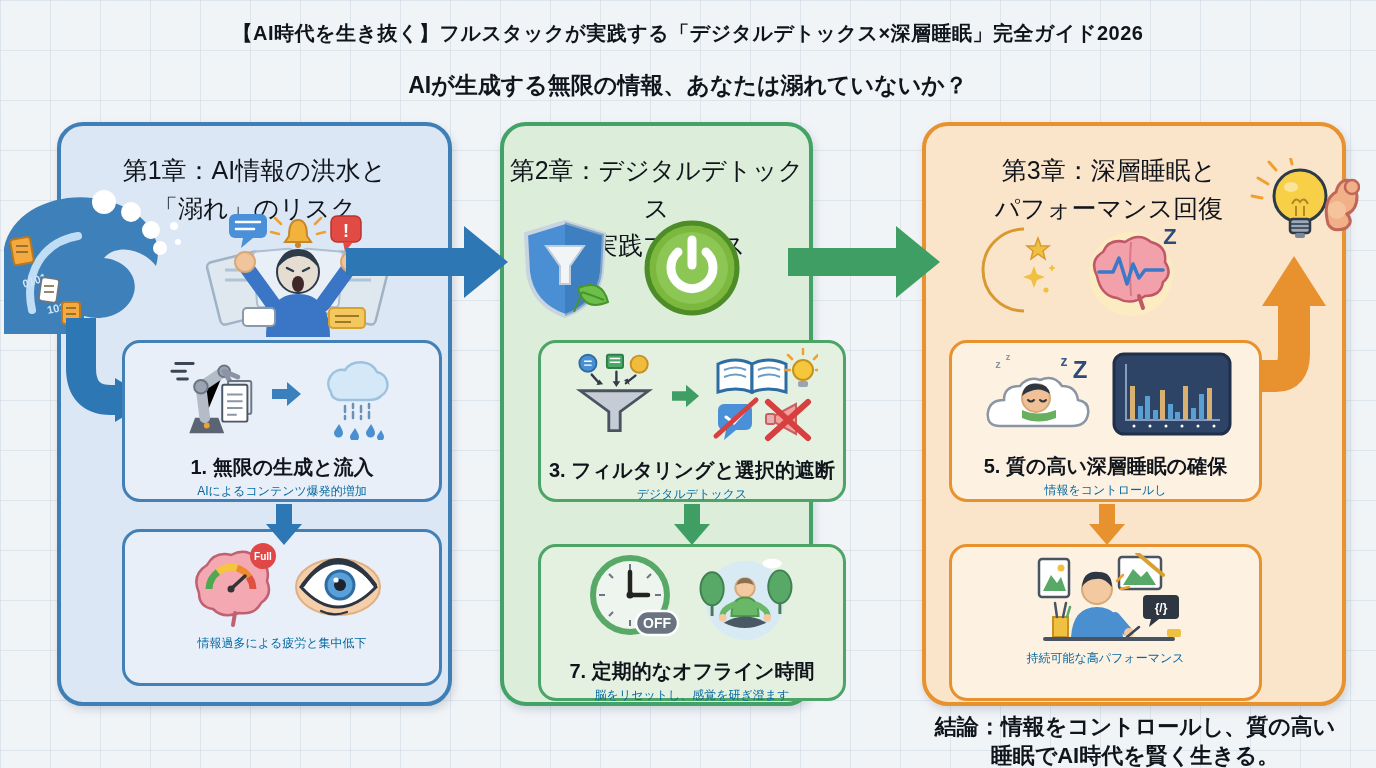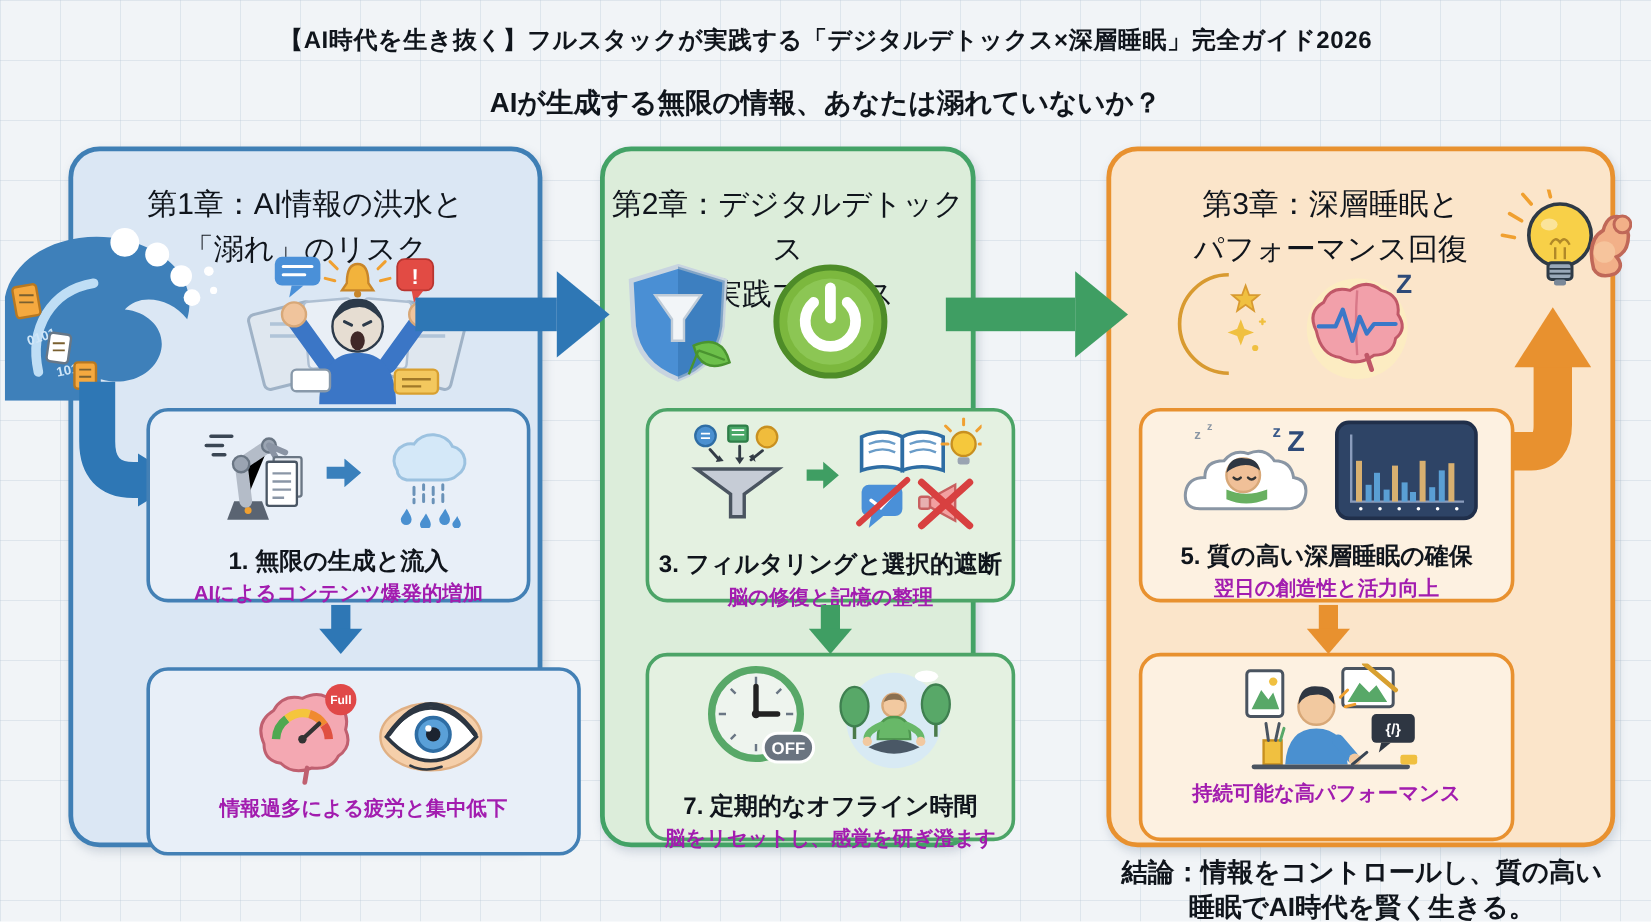--- a/index.html
+++ b/index.html
@@ -24,21 +24,21 @@
     font-size:25px; font-weight:400; line-height:1.5; color:#10151c;margin-top:14px;}
   .panel.p3 .chapter-title{ width:88%; }
   .illus{ position:absolute; }
   .step-box{ position:absolute; border-radius:18px; border:3px solid; display:flex;
     flex-direction:column; align-items:center; padding-top:5px; z-index:3;}
   .p1 .step-box{ background:#e8eff8; border-color:#4380b5;}
   .p2 .step-box{ background:#e4f1e1; border-color:#4ca467;}
   .p3 .step-box{ background:#fdf1e1; border-color:#e8912f;}
   .icon-row{ display:flex; align-items:center; justify-content:center; gap:12px; height:96px;}
   .step-title{ font-size:20px; font-weight:800; color:#10151c; margin-top:14px;}
-  .step-sub{ font-size:17px; font-weight:700; color:#a21caf; margin-top:2px;}
+  .step-sub{ font-size:12px; font-weight:400; color:#0369a1; margin-top:2px;}
   .flow-arrow{ position:absolute; z-index:5;}
   .conclusion{ position:absolute; left:905px; top:712px; width:460px; text-align:center;
     font-size:22px; font-weight:800; line-height:1.32; color:#10151c;}
   svg{ display:block; }
   .bulb-muscle{ position:absolute; left:1248px; top:158px; z-index:6;}
 </style>
 </head>
 <body>
 
 <div class="canvas">
@@ -134,21 +134,21 @@
       </div>
       <div class="step-title">1. 無限の生成と流入</div>
       <div class="step-sub">AIによるコンテンツ爆発的増加</div>
     </div>
 
     <svg class="flow-arrow" style="left:201px; top:378px;" width="44" height="42" viewBox="0 0 44 42">
       <rect x="14" y="0" width="16" height="21" fill="#2e77b5"></rect>
       <polygon points="4,20 40,20 22,41" fill="#2e77b5"></polygon>
     </svg>
 
-    <div class="step-box" style="left:61px; top:430px; width:362px; height:157px;">
+    <div class="step-box" style="left:61px; top:403px; width:320px; height:157px;">
       <div class="icon-row">
         <svg width="100" height="88" viewBox="0 0 100 88">
           <path d="M20 52 Q12 34 28 24 Q36 10 52 14 Q68 6 78 18 Q92 24 88 40 Q94 54 82 62 Q76 74 60 72 Q44 78 34 68 Q20 66 20 52 Z" fill="#f4a8b2" stroke="#c06070" stroke-width="2.5"></path>
           <path d="M56 72 L54 84" stroke="#c06070" stroke-width="4" stroke-linecap="round"></path>
           <path d="M30 48 A22 22 0 0 1 39 31" stroke="#50a850" stroke-width="7" fill="none"></path>
           <path d="M39 31 A22 22 0 0 1 58 27" stroke="#f5c53c" stroke-width="7" fill="none"></path>
           <path d="M58 27 A22 22 0 0 1 70 36" stroke="#f08a30" stroke-width="7" fill="none"></path>
           <path d="M70 36 A22 22 0 0 1 74 48" stroke="#e05040" stroke-width="7" fill="none"></path>
           <path d="M52 48 L66 35" stroke="#333333" stroke-width="3.5" stroke-linecap="round"></path>
           <circle cx="52" cy="48" r="3.5" fill="#333333"></circle>
@@ -228,21 +228,21 @@
             <path d="M6 88 L46 52" stroke="#d84040" stroke-width="5" stroke-linecap="round"></path>
           </g>
           <g>
             <path d="M64 68 L86 56 L86 86 L64 74 Z" fill="#f2a0a0" stroke="#c86060" stroke-width="2"></path>
             <rect x="56" y="66" width="9" height="10" rx="2" fill="#e8b0b0" stroke="#c86060" stroke-width="2"></rect>
             <path d="M58 54 L98 90 M98 54 L58 90" stroke="#d84040" stroke-width="6" stroke-linecap="round"></path>
           </g>
         </svg>
       </div>
       <div class="step-title">3. フィルタリングと選択的遮断</div>
-      <div class="step-sub">脳の修復と記憶の整理</div>
+      <div class="step-sub">デジタルデトックス</div>
     </div>
 
     <svg class="flow-arrow" style="left:166px; top:378px;" width="44" height="42" viewBox="0 0 44 42">
       <rect x="14" y="0" width="16" height="21" fill="#3f9e63"></rect>
       <polygon points="4,20 40,20 22,41" fill="#3f9e63"></polygon>
     </svg>
 
     <div class="step-box" style="left:34px; top:418px; width:308px; height:157px;">
       <div class="icon-row">
         <svg width="95" height="90" viewBox="0 0 95 90">
@@ -333,21 +333,21 @@
             <circle cx="22" cy="74" r="1.5"></circle>
               <circle cx="38" cy="74" r="1.5"></circle>
               <circle cx="54" cy="74" r="1.5"></circle>
             <circle cx="70" cy="74" r="1.5"></circle>
               <circle cx="86" cy="74" r="1.5"></circle>
               <circle cx="102" cy="74" r="1.5"></circle>
           </g>
         </svg>
       </div>
       <div class="step-title">5. 質の高い深層睡眠の確保</div>
-      <div class="step-sub">翌日の創造性と活力向上</div>
+      <div class="step-sub">情報をコントロールし</div>
     </div>
 
     <svg class="flow-arrow" style="left:159px; top:378px;" width="44" height="42" viewBox="0 0 44 42">
       <rect x="14" y="0" width="16" height="21" fill="#e8912f"></rect>
       <polygon points="4,20 40,20 22,41" fill="#e8912f"></polygon>
     </svg>
 
     <div class="step-box" style="left:23px; top:418px; width:313px; height:157px;">
       <div class="icon-row">
         <svg width="170" height="95" viewBox="0 0 170 95">

